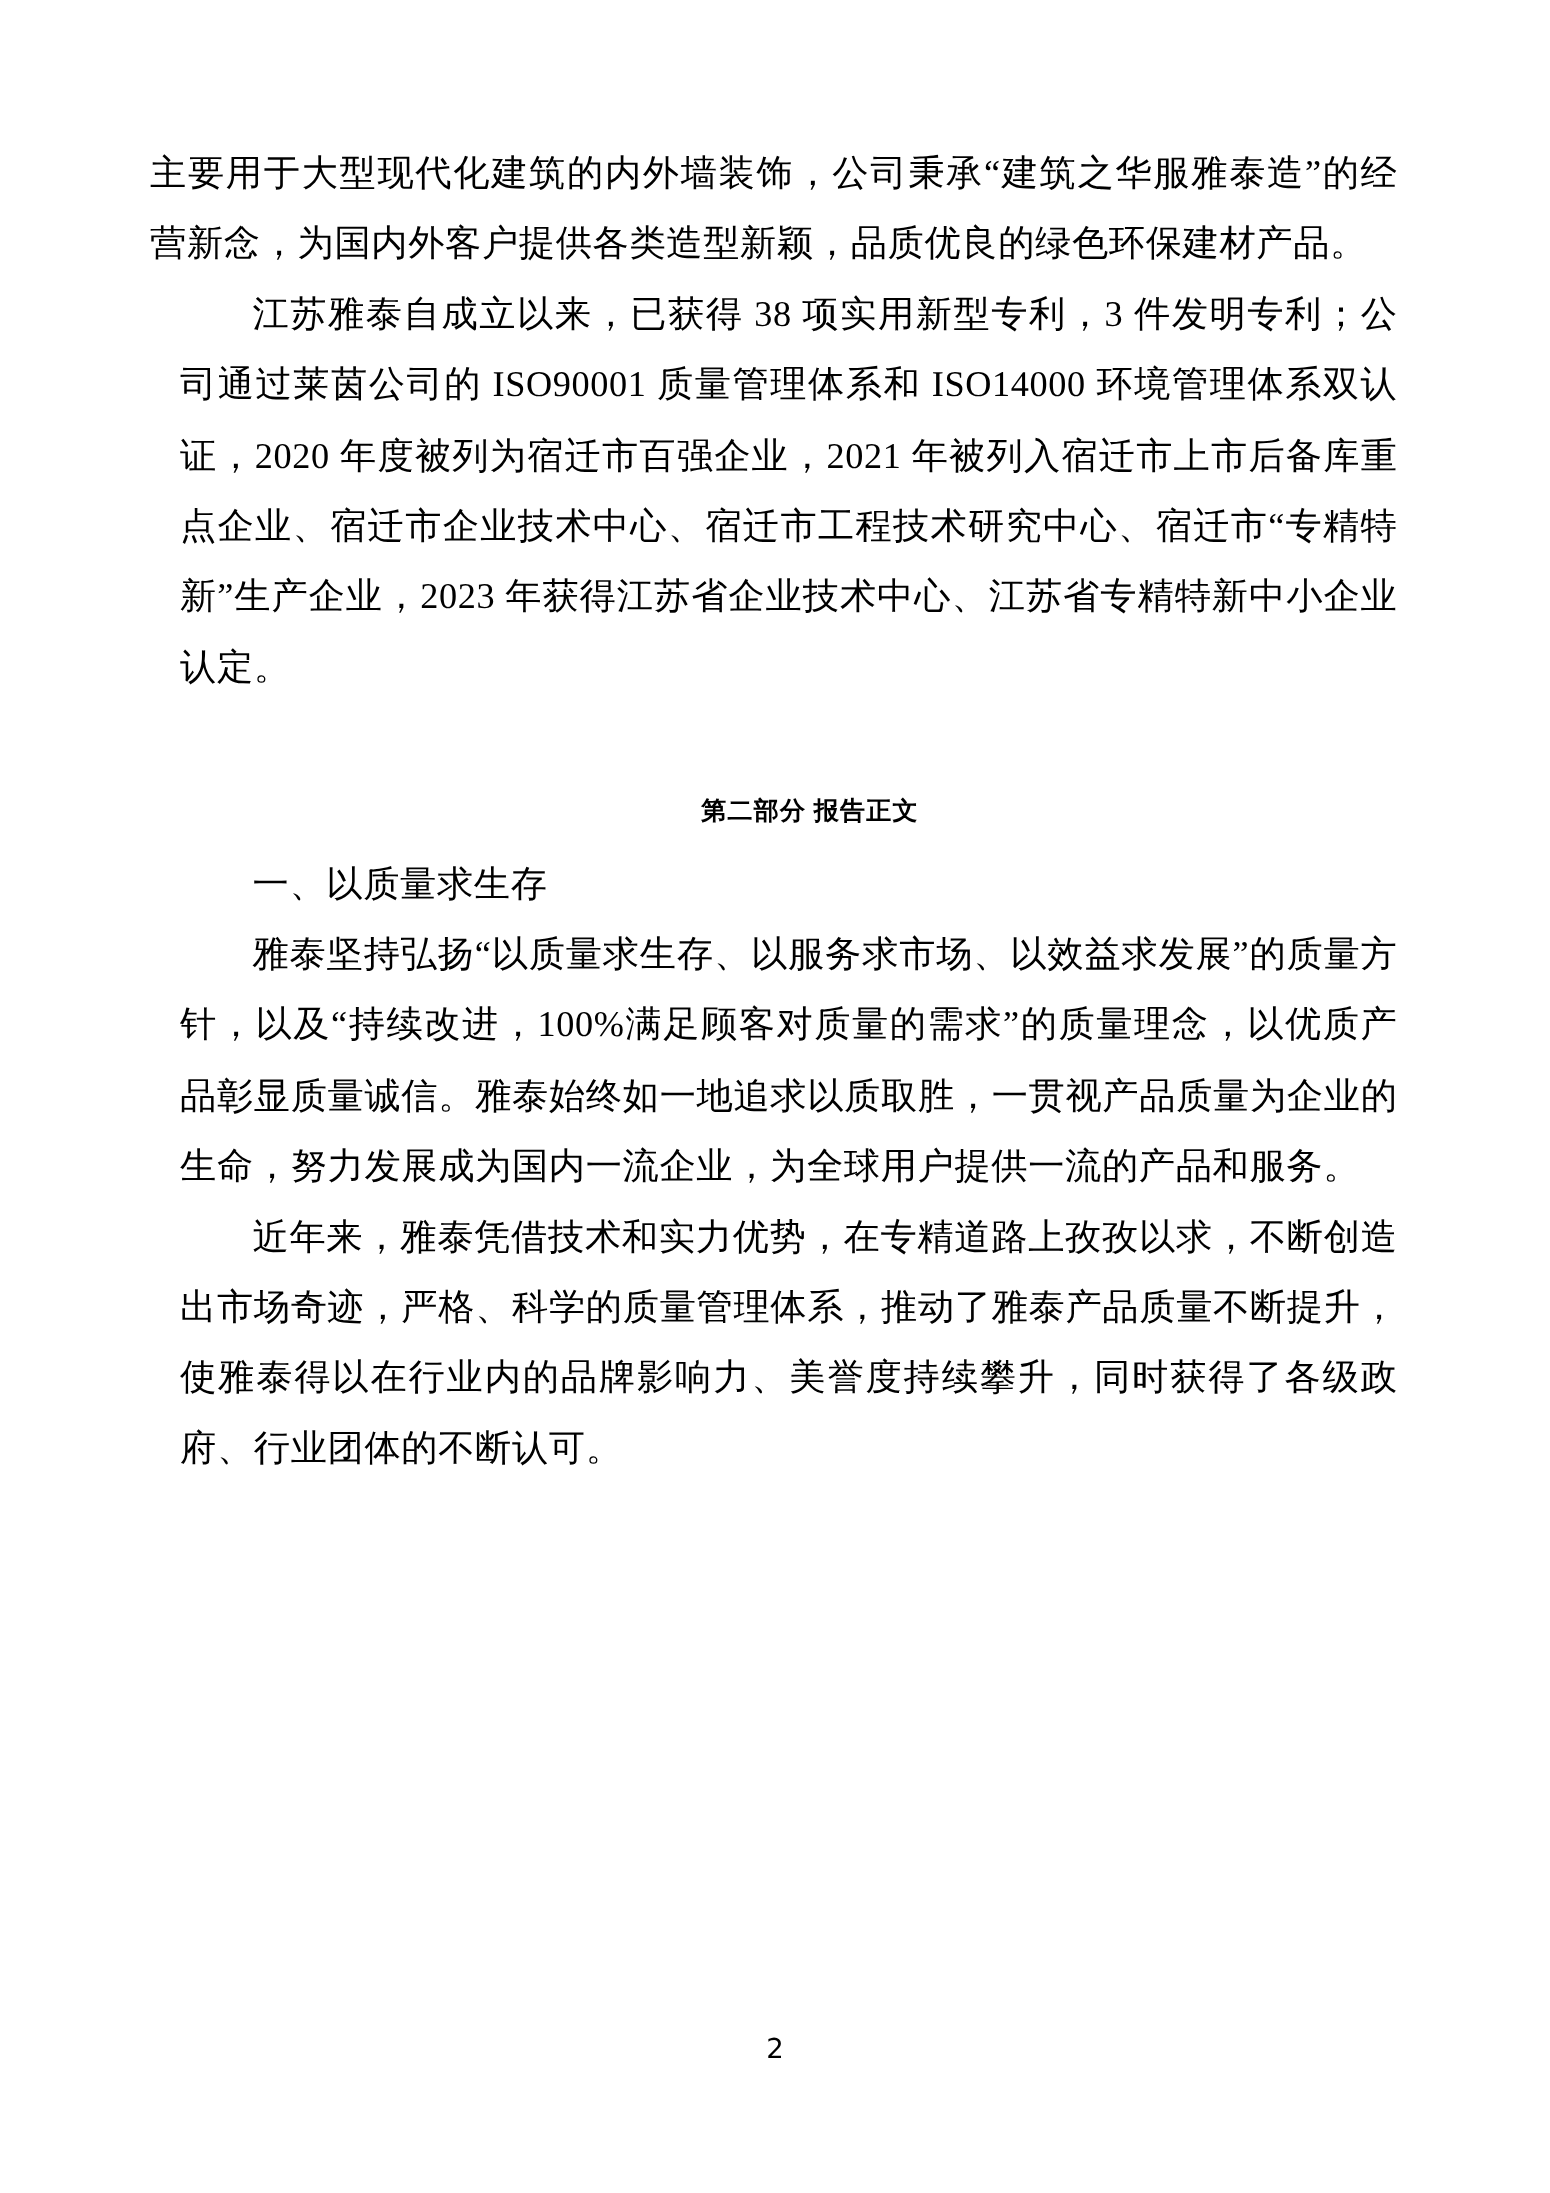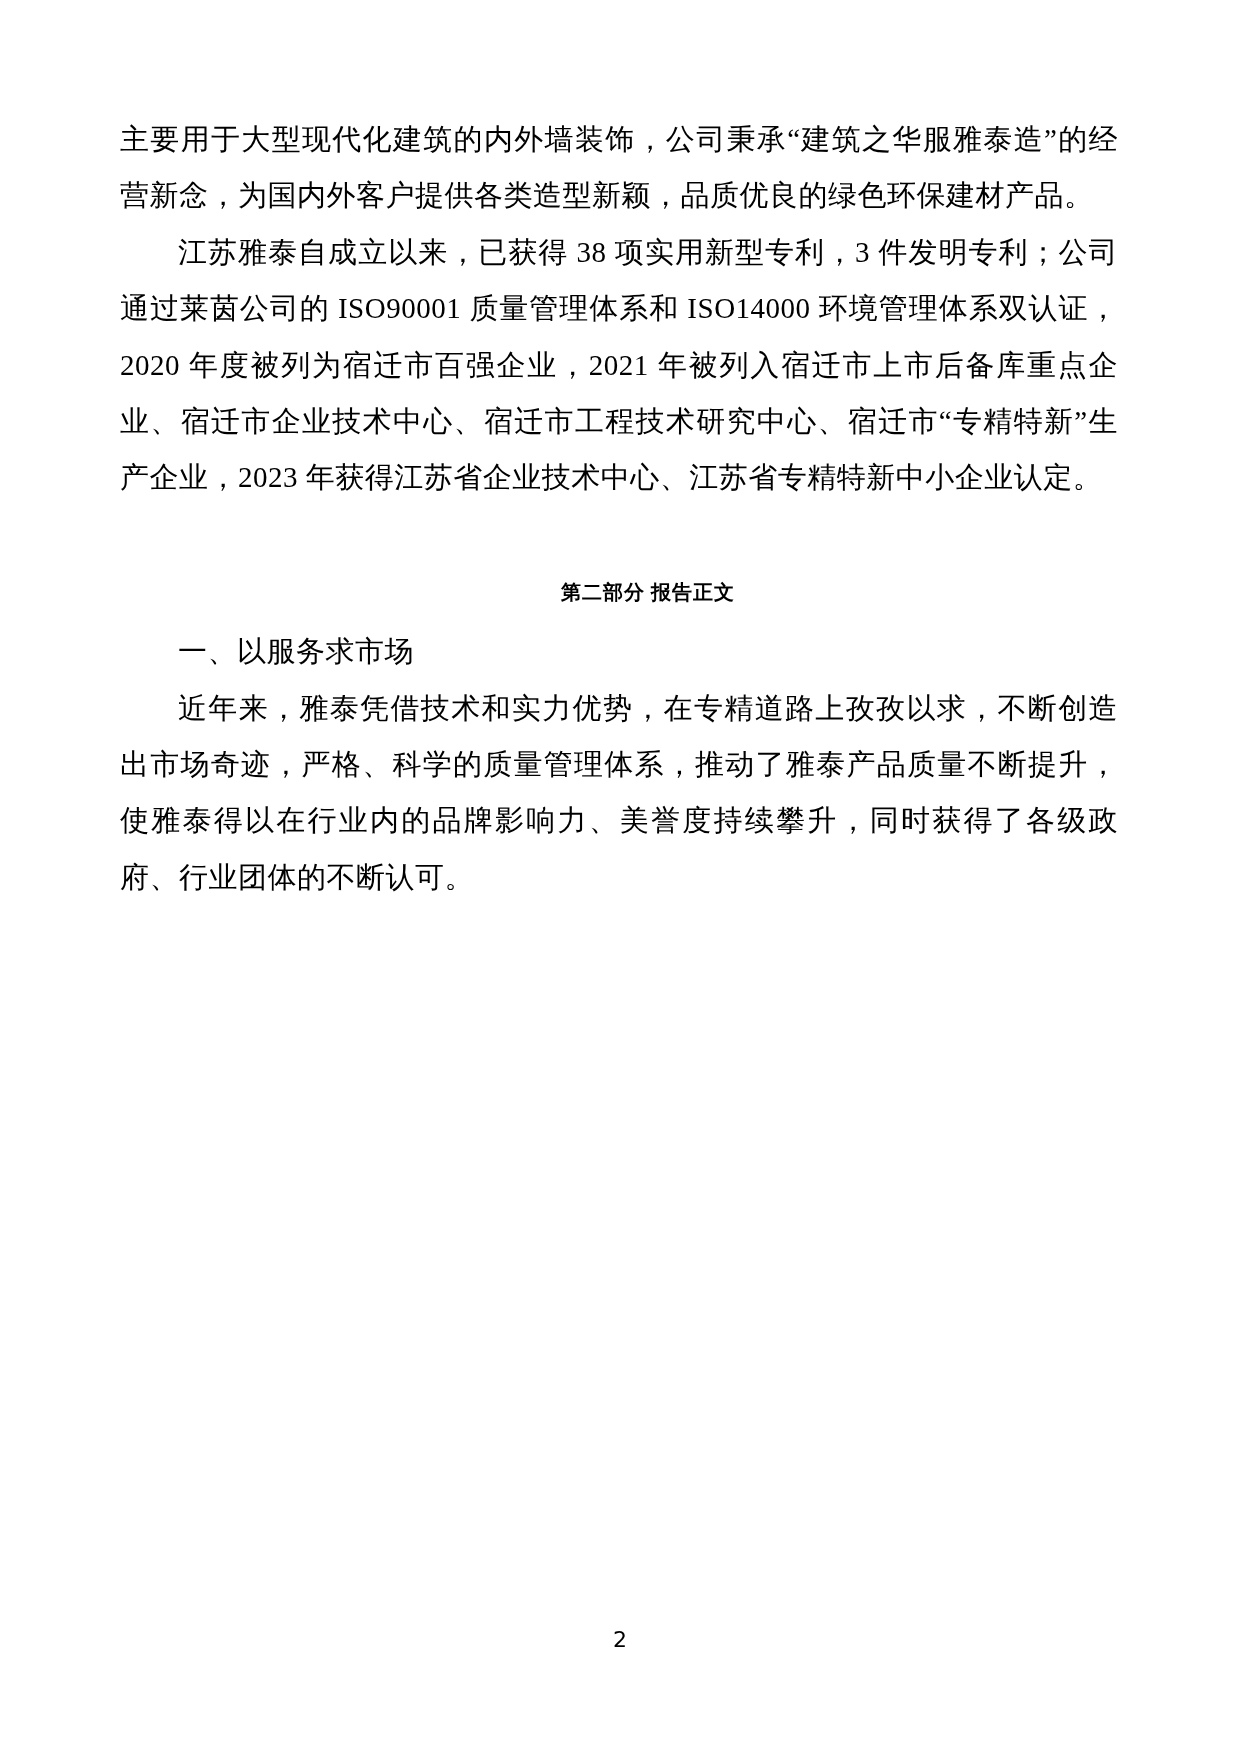--- a/index.html
+++ b/index.html
@@ -33,20 +33,21 @@
     color: #000000;
     text-align: justify;
     text-justify: inter-character;
     letter-spacing: 0.5px;
   }
   .para {
     margin: 0;
   }
   .indent {
     text-indent: 58px;
+    margin-left: 24px;
   }
   .spacer {
     height: 56.4px;
   }
   .heading {
     margin: 0;
     font-family: "Liberation Serif", "DejaVu Serif", serif;
     font-size: 20px;
     font-weight: bold;
     line-height: 61px;
@@ -67,19 +68,20 @@
 </style>
 </head>
 <body>
 
 <div class="page">
   <div class="content">
     <p class="para">主要用于大型现代化建筑的内外墙装饰，公司秉承“建筑之华服雅泰造”的经营新念，为国内外客户提供各类造型新颖，品质优良的绿色环保建材产品。</p>
     <p class="para indent">江苏雅泰自成立以来，已获得 38 项实用新型专利，3 件发明专利；公司通过莱茵公司的 ISO90001 质量管理体系和 ISO14000 环境管理体系双认证，2020 年度被列为宿迁市百强企业，2021 年被列入宿迁市上市后备库重点企业、宿迁市企业技术中心、宿迁市工程技术研究中心、宿迁市“专精特新”生产企业，2023 年获得江苏省企业技术中心、江苏省专精特新中小企业认定。</p>
     <div class="spacer"></div>
     <h1 class="heading">第二部分 报告正文</h1>
-    <p class="para indent">一、以服务求市场</p>
+    <p class="para indent">一、以质量求生存</p>
+    <p class="para indent">雅泰坚持弘扬“以质量求生存、以服务求市场、以效益求发展”的质量方针，以及“持续改进，100%满足顾客对质量的需求”的质量理念，以优质产品彰显质量诚信。雅泰始终如一地追求以质取胜，一贯视产品质量为企业的生命，努力发展成为国内一流企业，为全球用户提供一流的产品和服务。</p>
     <p class="para indent">近年来，雅泰凭借技术和实力优势，在专精道路上孜孜以求，不断创造出市场奇迹，严格、科学的质量管理体系，推动了雅泰产品质量不断提升，使雅泰得以在行业内的品牌影响力、美誉度持续攀升，同时获得了各级政府、行业团体的不断认可。</p>
   </div>
   <div class="footer">
     <span>2</span>
   </div>
 </div>
 
 </body></html>

